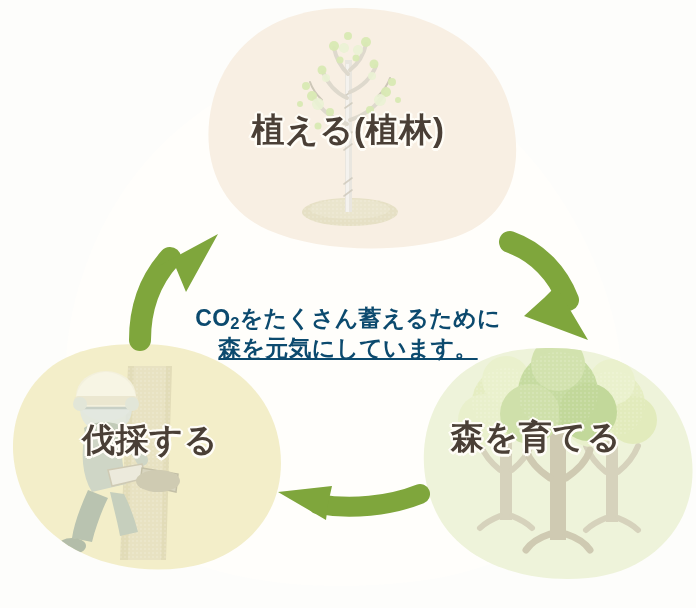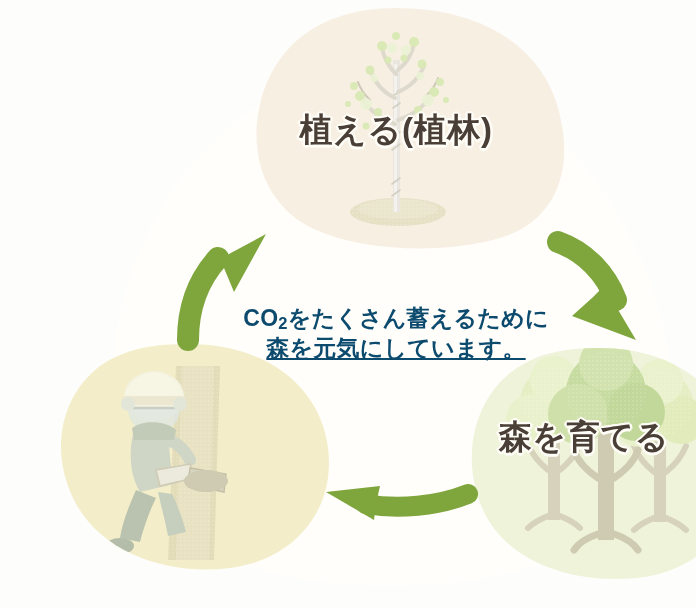--- a/index.html
+++ b/index.html
@@ -12,21 +12,20 @@
     background: #fdfdfb;
     font-family: "Liberation Sans", "DejaVu Sans", sans-serif;
     overflow: hidden;
     position: relative;
   }
 
   #stage {
     position: relative;
     width: 569px;
     height: 608px;
-    margin-left: 48px;
   }
 
   #stage svg.layer {
     position: absolute;
     top: 0;
     left: 0;
     width: 696px;
     height: 608px;
   }
 
@@ -295,19 +294,20 @@
     <g>
       <path d="M420 494 C 390 506 350 510 318 504" stroke="#7fa63c" stroke-width="20" fill="none" stroke-linecap="round"></path>
       <path d="M332 486 L278 492 L326 520 L328 504 Z" fill="#7fa63c"></path>
     </g>
   </svg>
 
   <div class="node-label" id="label-plant">植える(植林)</div>
 
   <div class="node-label" id="label-grow">森を育てる</div>
 
+  <div class="node-label" id="label-harvest">伐採する</div>
 
   <div id="center-caption">
     <span><span>CO</span><sub>2</sub><span>をたくさん蓄えるために</span></span>
     <span class="l2">森を元気にしています。</span>
   </div>
 
 </div>
 
 </body></html>

